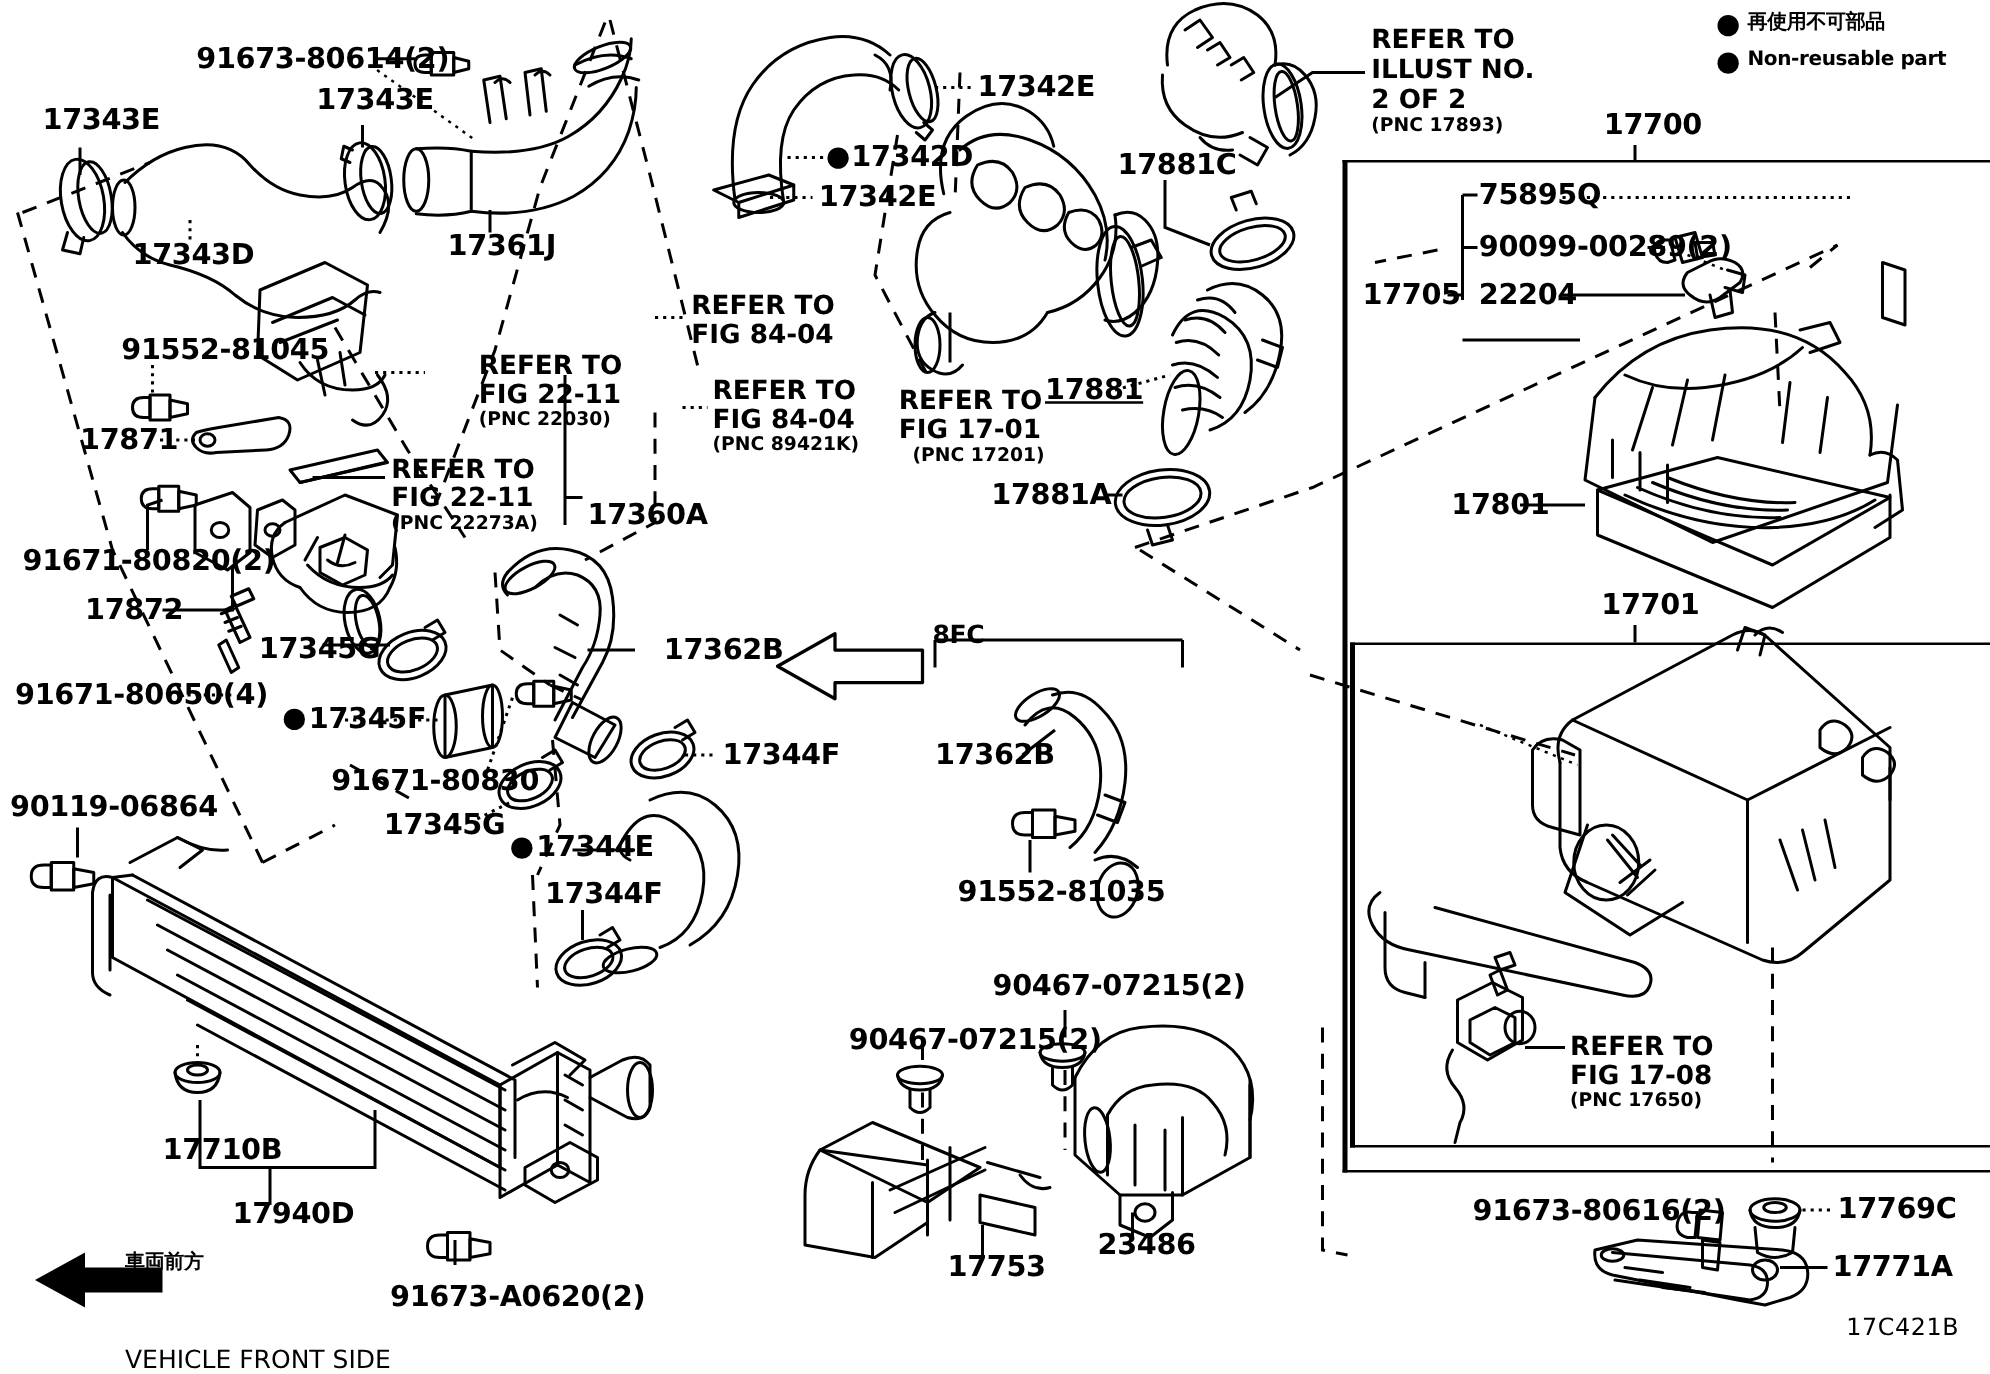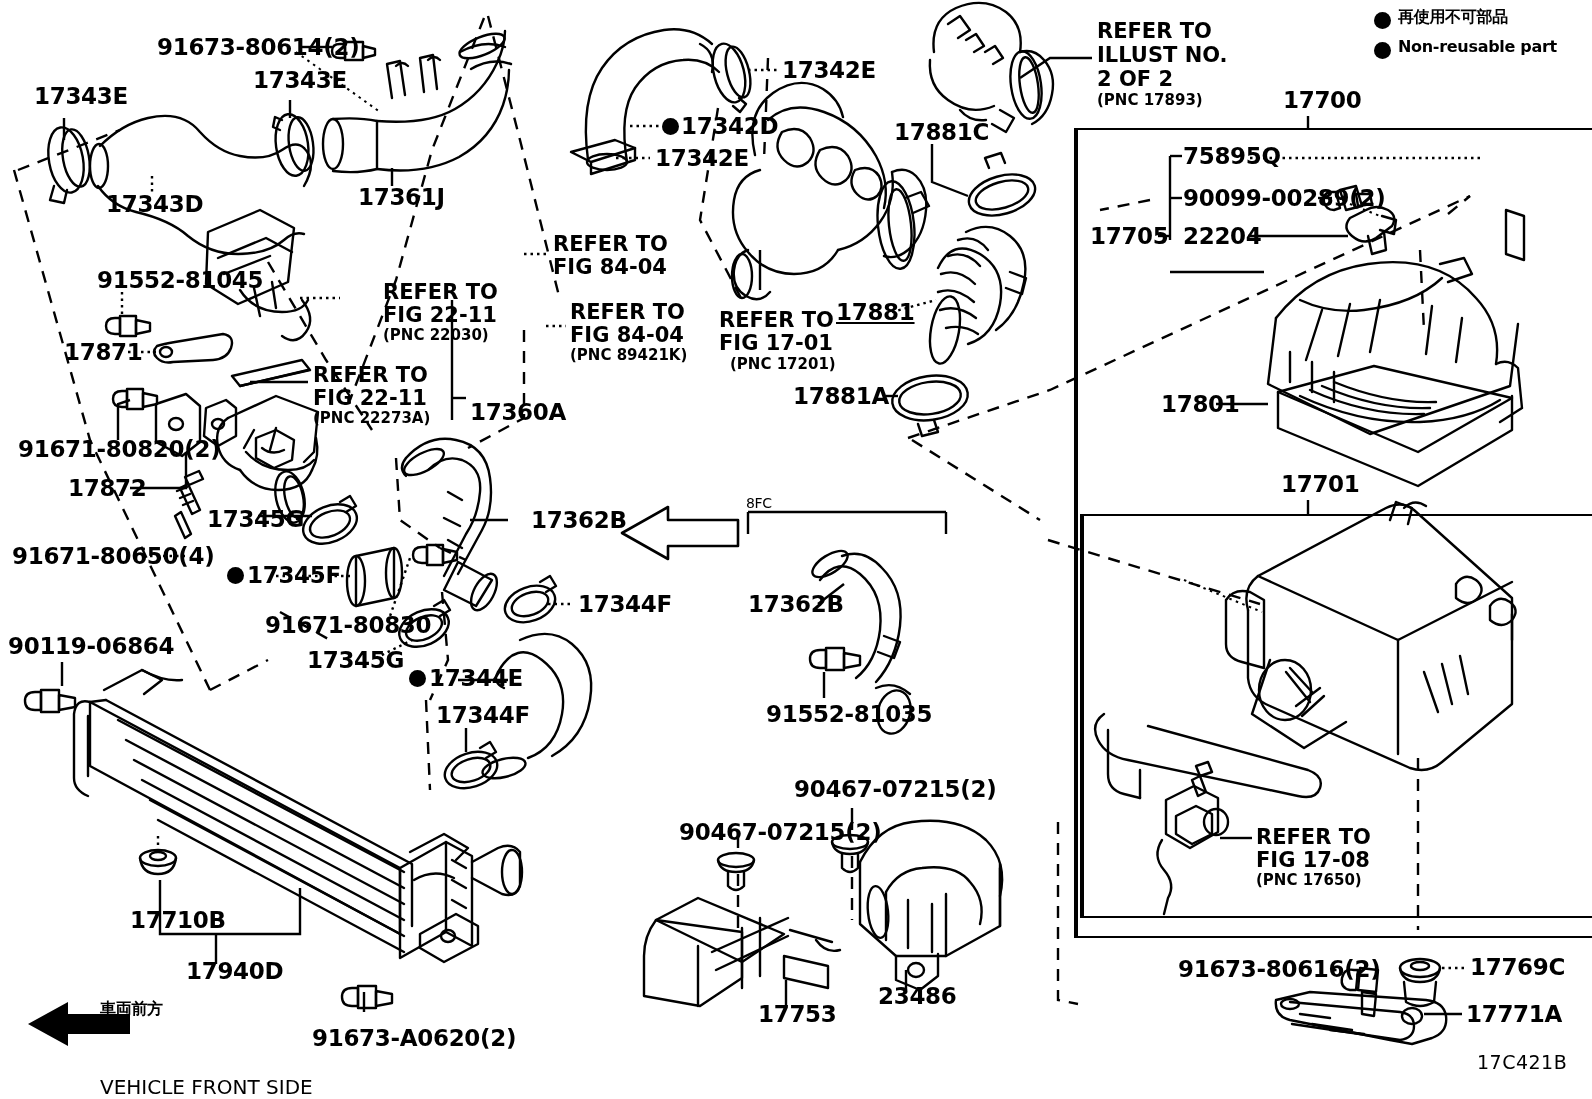--- a/index.html
+++ b/index.html
@@ -20,21 +20,21 @@
     white-space:nowrap;
     line-height:1.12;
     color:#000;
   }
   .lbl.ref{
     font-size:21px;
     letter-spacing:0px;
     font-weight:bold;
   }
   .lbl.pnc{font-size:15px;font-weight:bold;letter-spacing:0px;}
-  .lbl.tiny{font-size:14px;font-weight:normal;}
+  .lbl.tiny{font-size:20px;font-weight:bold;}
   .lbl.code{font-size:19px;font-weight:normal;letter-spacing:0.5px;}
   .lbl.jp{font-family:"DejaVu Sans","Liberation Sans",sans-serif;font-weight:bold;font-size:16px;text-align:center;}
   .lbl.vfs{font-size:20px;font-weight:normal;letter-spacing:0px;}
 
   .bullet{
     position:absolute;
     width:17px;height:17px;border-radius:50%;
     background:#000;
   }
   .box{position:absolute;border:2px solid #000;}

